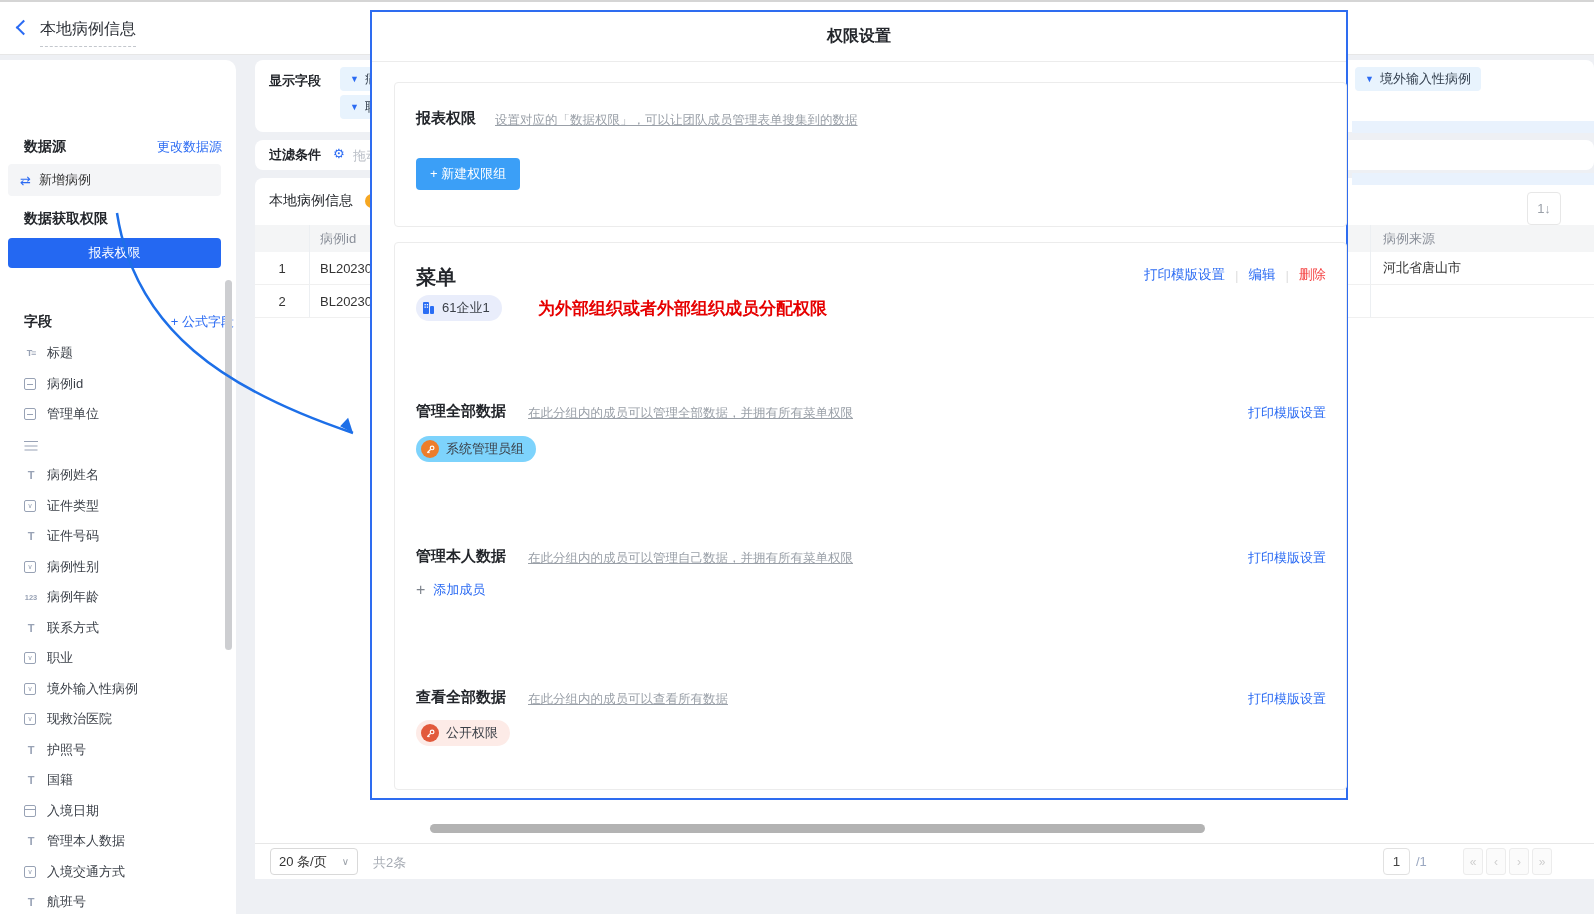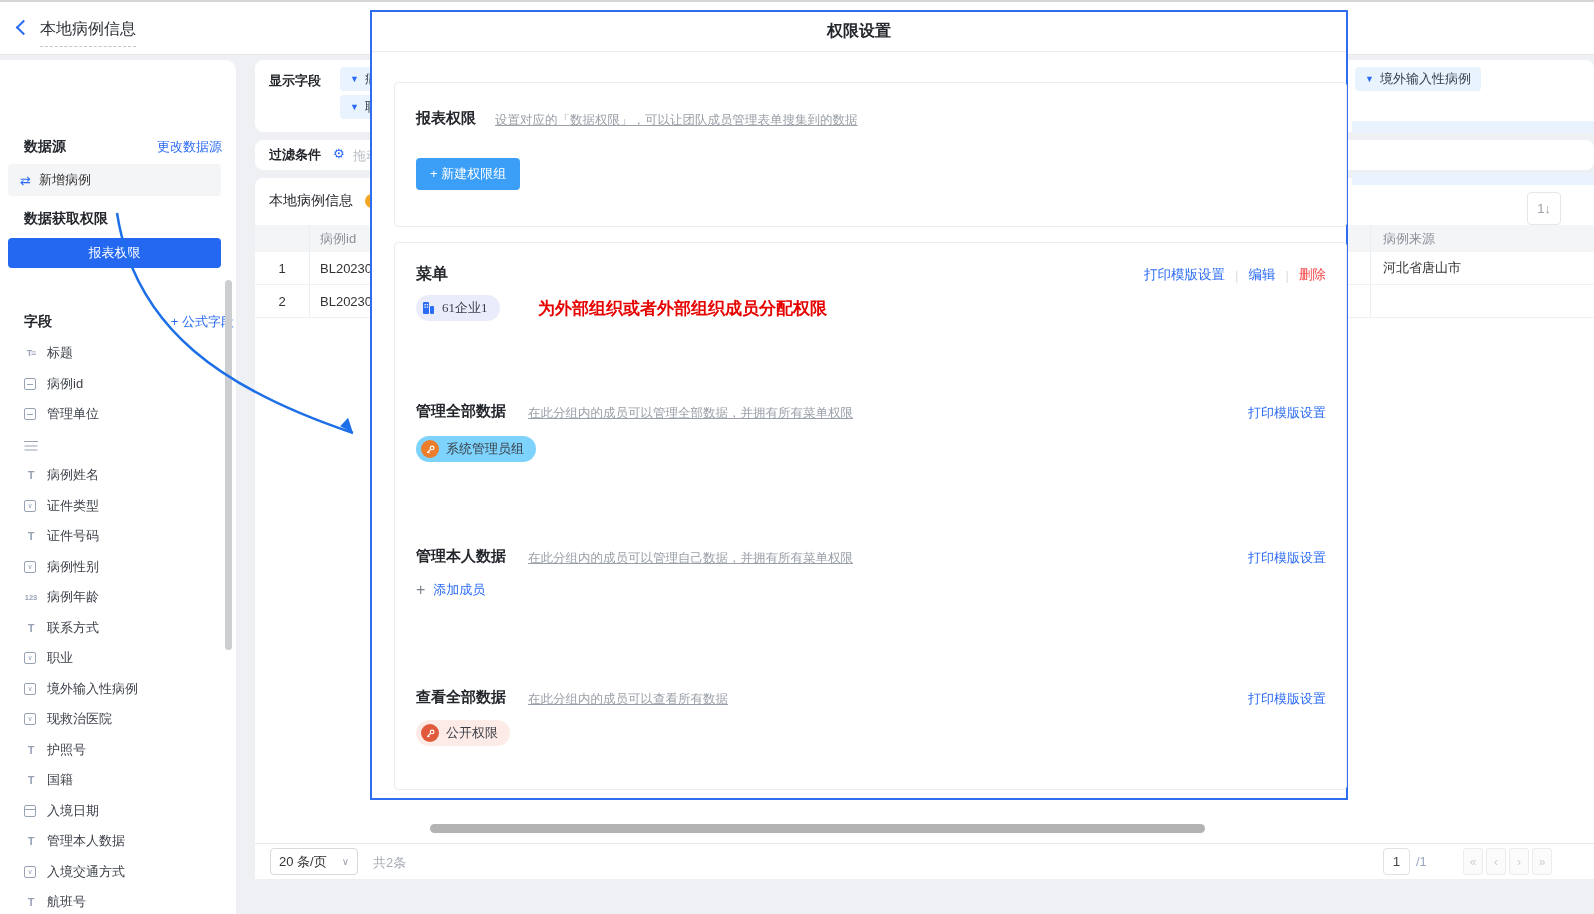--- a/index.html
+++ b/index.html
@@ -66,21 +66,21 @@
     padding:0 8px; cursor:pointer; color:#333; }
   #total-count { position:absolute; left:118px; top:10px; color:#a6abb3; }
   #page-input { position:absolute; left:1128px; top:4px; width:27px; height:27px; border:1px solid #e1e1e1;
     border-radius:4px; text-align:center; color:#444; background:#fff; }
   #page-of { position:absolute; left:1161px; top:10px; color:#9aa7c0; }
   .pager-btn { position:absolute; top:4px; width:20px; height:27px; background:#fbfbfb; border:1px solid #ececec;
     border-radius:3px; color:#cfcfcf; display:flex; align-items:center; justify-content:center; font-size:12px; }
   
   #modal { position:absolute; left:370px; top:10px; width:978px; height:790px; background:#fff;
     border:2px solid #2e6cf0; z-index:10; }
-  #modal-header { position:absolute; left:0; top:0; width:100%; height:40px; border-bottom:1px solid #ececec;
+  #modal-header { position:absolute; left:0; top:0; width:100%; height:50px; border-bottom:1px solid #ececec;
     display:flex; align-items:center; justify-content:center; font-size:16px; font-weight:bold; color:#23262b; }
   .modal-card { position:absolute; left:22px; width:953px; border:1px solid #ececec; border-radius:4px; background:#fff; }
   #report-card { top:70px; height:145px; }
   #groups-card { top:230px; height:548px; }
   .sec-title { font-weight:bold; font-size:15px; color:#23262b; }
   .sec-desc { color:#9aa0a8; font-size:12.5px;text-decoration:underline; }
   #new-group-btn { position:absolute; left:21px; top:75px; height:32px; padding:0 14px; background:#3b9ff7;
     color:#fff; border:none; border-radius:4px; font-size:13px; cursor:pointer; }
   .right-links { position:absolute; right:20px; display:flex; align-items:center; gap:10px; font-size:13.5px; }
   .link-sep { color:#e0e0e0; }
@@ -263,29 +263,29 @@
   <div id="modal-header">权限设置</div>
 
   <div id="report-card" class="modal-card">
     <span class="abs sec-title" style="left:21px; top:26px;">报表权限</span>
     <span class="abs sec-desc" style="left:100px; top:29px;">设置对应的「数据权限」，可以让团队成员管理表单搜集到的数据</span>
     <button id="new-group-btn">+ 新建权限组</button>
   </div>
 
   <div id="groups-card" class="modal-card">
 
-    <span class="abs sec-title" style="left:21px; top:21px; font-size:16px;">菜单</span>
+    <span class="abs sec-title" style="left:21px; top:21px; font-size:20px;">菜单</span>
     <div class="right-links" style="top:23px;">
       <a class="blue-link">打印模版设置</a>
       <span class="link-sep">|</span>
       <a class="blue-link">编辑</a>
       <span class="link-sep">|</span>
       <a class="red-link">删除</a>
     </div>
-    <span class="member-chip" style="top:52px; background:#e9edfb;font-family:Liberation Serif, serif;">
+    <span class="member-chip" style="top:52px; background:#e9edfb;">
       <svg width="14" height="14" viewBox="0 0 14 14">
           <rect x="2" y="1" width="6" height="12" rx="1" fill="#2a6df4"></rect>
           <rect x="9" y="5" width="4" height="8" rx="1" fill="#2a6df4"></rect>
           <rect x="3.5" y="3" width="1.3" height="1.3" fill="#fff"></rect>
           <rect x="5.8" y="3" width="1.3" height="1.3" fill="#fff"></rect>
           <rect x="3.5" y="5.5" width="1.3" height="1.3" fill="#fff"></rect>
           <rect x="5.8" y="5.5" width="1.3" height="1.3" fill="#fff"></rect>
         </svg>
       <span>61企业1</span>
     </span>

